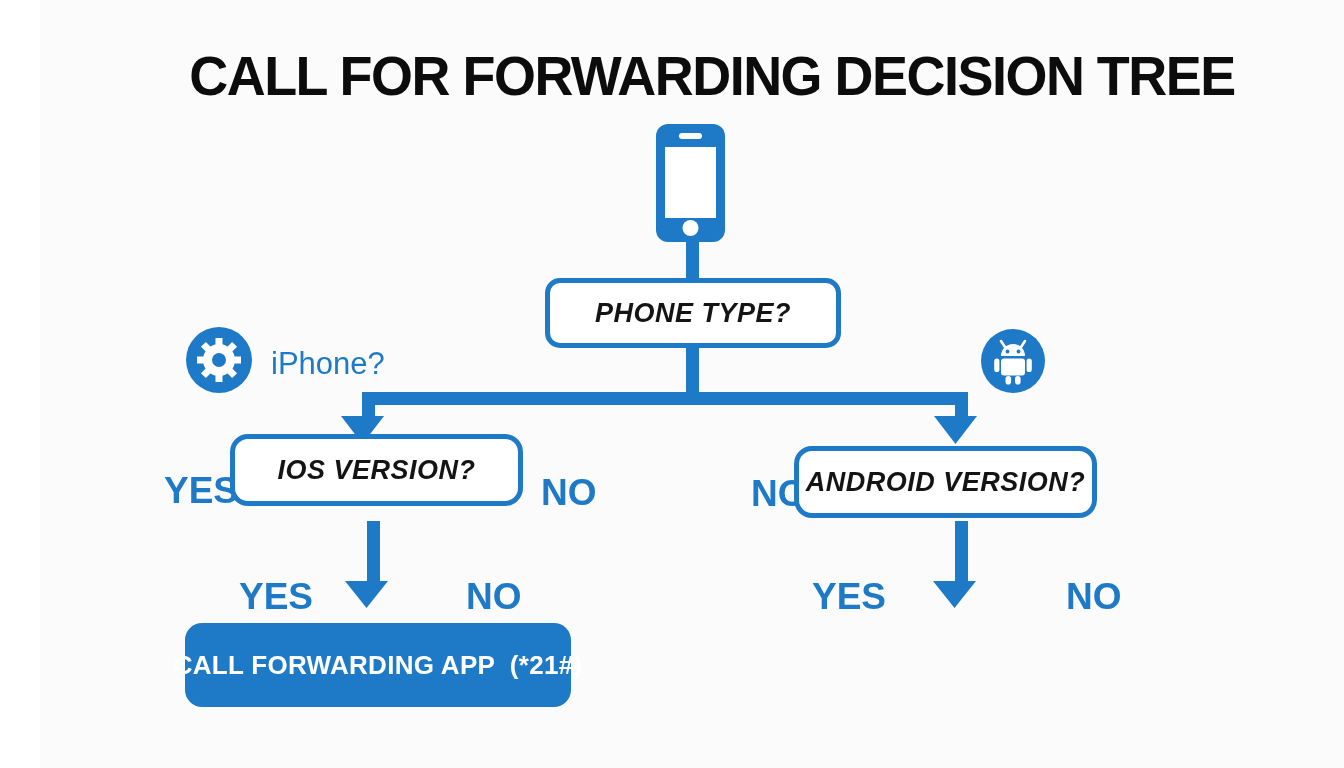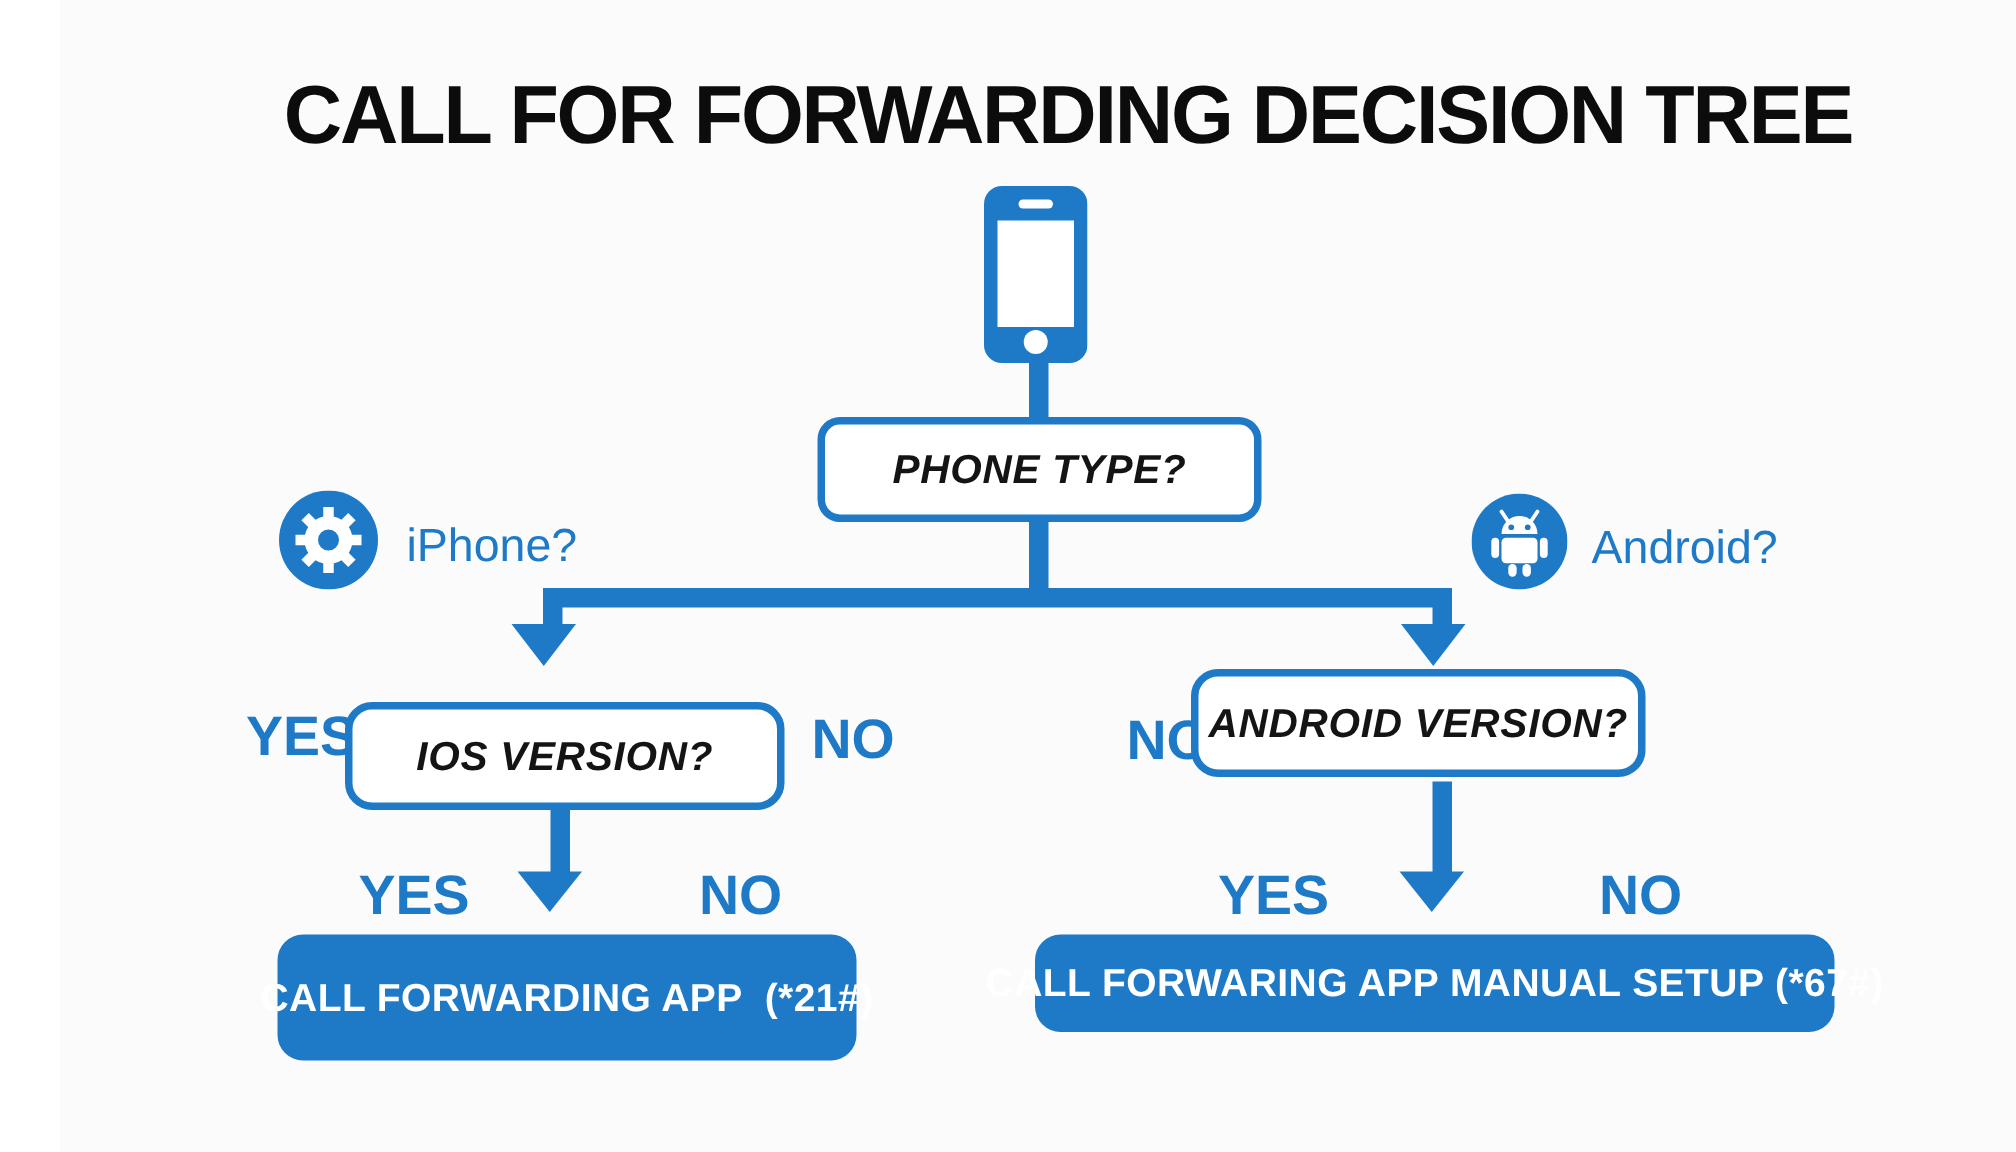--- a/index.html
+++ b/index.html
@@ -25,21 +25,21 @@
   .qbox{
     background:#ffffff;
     border:5px solid var(--accent,#1e7ac7);
     border-radius:15px;
     display:flex;align-items:center;justify-content:center;
     font-weight:bold;color:#141414;font-size:27px;letter-spacing:0.5px;
     box-sizing:border-box;
     font-style:italic;
   }
   #phone-type-box{left:505px;top:278px;width:296px;height:70px;}
-  #ios-box{left:190px;top:468px;width:293px;height:72px;border-radius:18px;justify-content:center;}
+  #ios-box{left:190px;top:434px;width:293px;height:72px;border-radius:18px;justify-content:center;}
   #android-box{left:754px;top:446px;width:303px;height:72px;border-radius:18px;}
 
   .decision-label{
     font-weight:bold;font-size:37px;color:var(--accent,#1e7ac7);
     white-space:nowrap;
   }
   #yes-left-ios{left:124px;top:470px;}
   #no-right-ios{left:501px;top:472px;}
   #no-left-android{left:711px;top:473px;}
   #yes-under-ios{left:199px;top:576px;}
@@ -125,38 +125,34 @@
     <line class="sw" x1="24" y1="18" x2="20" y2="12" stroke-width="2.6" stroke-linecap="round"></line>
     <line class="sw" x1="40" y1="18" x2="44" y2="12" stroke-width="2.6" stroke-linecap="round"></line>
     <circle class="fa" cx="26.5" cy="22.5" r="1.9"></circle>
     <circle class="fa" cx="37.5" cy="22.5" r="1.9"></circle>
     <rect class="fw" x="20" y="29.5" width="24" height="17" rx="3"></rect>
     <rect class="fw" x="13.2" y="29.5" width="5.2" height="13.5" rx="2.6"></rect>
     <rect class="fw" x="45.6" y="29.5" width="5.2" height="13.5" rx="2.6"></rect>
     <rect class="fw" x="24.5" y="47" width="5.6" height="8.5" rx="2.8"></rect>
     <rect class="fw" x="34" y="47" width="5.6" height="8.5" rx="2.8"></rect>
   </svg>
-  <div id="android-label" class="branch-label abs">Android?</div>
 
   <div id="yes-left-ios" class="decision-label abs">YES</div>
   <div id="ios-box" class="qbox abs">
     <span>IOS VERSION?</span>
   </div>
   <div id="no-right-ios" class="decision-label abs">NO</div>
 
   <div id="no-left-android" class="decision-label abs">NO</div>
   <div id="android-box" class="qbox abs">
     <span>ANDROID VERSION?</span>
   </div>
 
   <div id="yes-under-ios" class="decision-label abs">YES</div>
   <div id="no-under-ios" class="decision-label abs">NO</div>
   <div id="yes-under-android" class="decision-label abs">YES</div>
   <div id="no-under-android" class="decision-label abs">NO</div>
 
   <div id="result-left" class="result abs">
     <span>CALL FORWARDING APP  (*21#)</span>
   </div>
-  <div id="result-right" class="result abs">
-    <span>CALL FORWARING APP MANUAL SETUP (*67#)</span>
-  </div>
 
 </div>
 
 </body></html>

